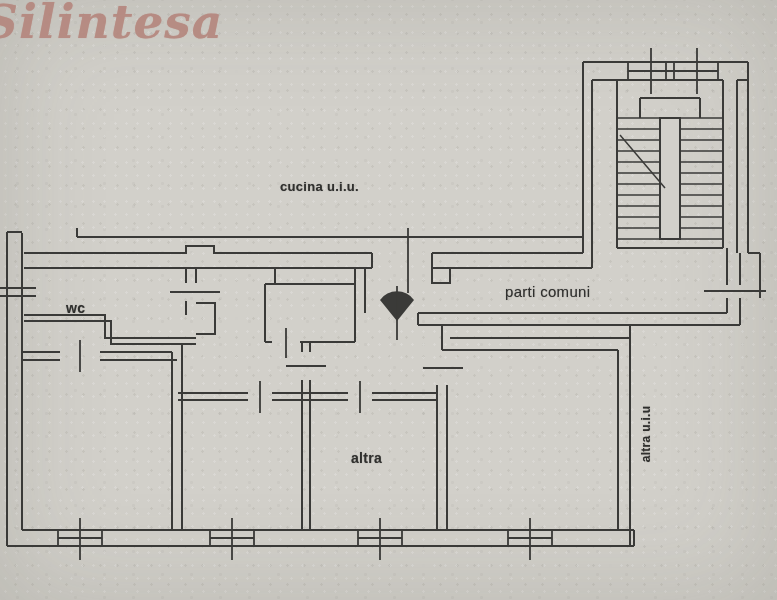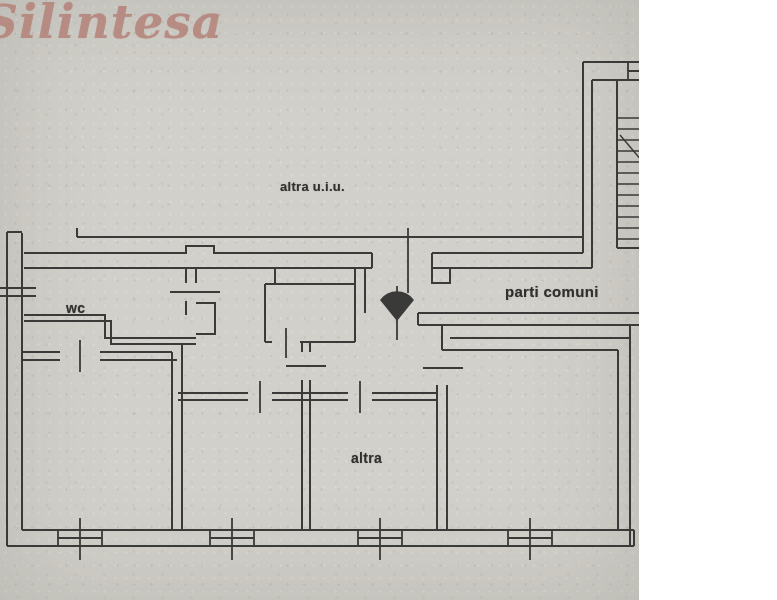--- a/index.html
+++ b/index.html
@@ -1,18 +1,18 @@
 <!DOCTYPE html>
 <html><head>
 <meta charset="utf-8">
 <style>
   html,body{margin:0;padding:0;}
   .screen{
     position:relative;
-    width:639px;height:600px;
+    width:777px;height:600px;
     overflow:hidden;
     background-color:#d2d0ca;
     background-image:
       radial-gradient(rgba(255,255,255,.18) 1px, transparent 1.3px),
       radial-gradient(rgba(98,96,88,.10) 1px, transparent 1.4px),
       radial-gradient(rgba(122,119,108,.07) 1.5px, transparent 2.1px);
     background-size:11px 13px, 17px 19px, 29px 23px;
     background-position:0 0, 7px 5px, 3px 11px;
     box-shadow:inset 0 0 110px rgba(92,90,80,.20);
     font-family:"Liberation Sans", sans-serif;
@@ -30,21 +30,21 @@
   .lbl{
     position:absolute;
     color:#30302e;
     font-weight:bold;
     text-shadow:0 0 1px rgba(40,40,40,.45);
     white-space:nowrap;
     letter-spacing:.3px;
   }
   .lbl-altra-top{left:280px;top:179px;font-size:13px;}
   .lbl-wc{left:66px;top:300px;font-size:14px;}
-  .lbl-parti{left:505px;top:283px;font-size:15px;font-weight:bold;}
+  .lbl-parti{left:505px;top:283px;font-size:15px;font-weight:normal;}
   .lbl-cucina{left:351px;top:450px;font-size:14px;}
   .lbl-altra-right{
     left:646px;top:434px;font-size:12px;
     transform:translate(-50%,-50%) rotate(-90deg);
   }
 </style>
 </head>
 <body>
 
 <div class="screen">
@@ -138,19 +138,19 @@
       <path d="M437,385 V530 M447,385 V530 M442,325 V350"></path>
       <path d="M423,368 H463" stroke-width="1.8"></path>
       <path d="M618,350 V530 M630,325 V546"></path>
     </g>
 
     <g>
       <path d="M442,350 H618 M450,338 H630"></path>
     </g>
   </svg>
 
-  <div class="lbl lbl-altra-top">altra u.i.u.</div>
+  <div class="lbl lbl-altra-top">cucina u.i.u.</div>
   <div class="lbl lbl-wc">wc</div>
   <div class="lbl lbl-parti">parti comuni</div>
   <div class="lbl lbl-cucina">altra</div>
   <div class="lbl lbl-altra-right">altra u.i.u</div>
 
 </div>
 
 </body></html>

